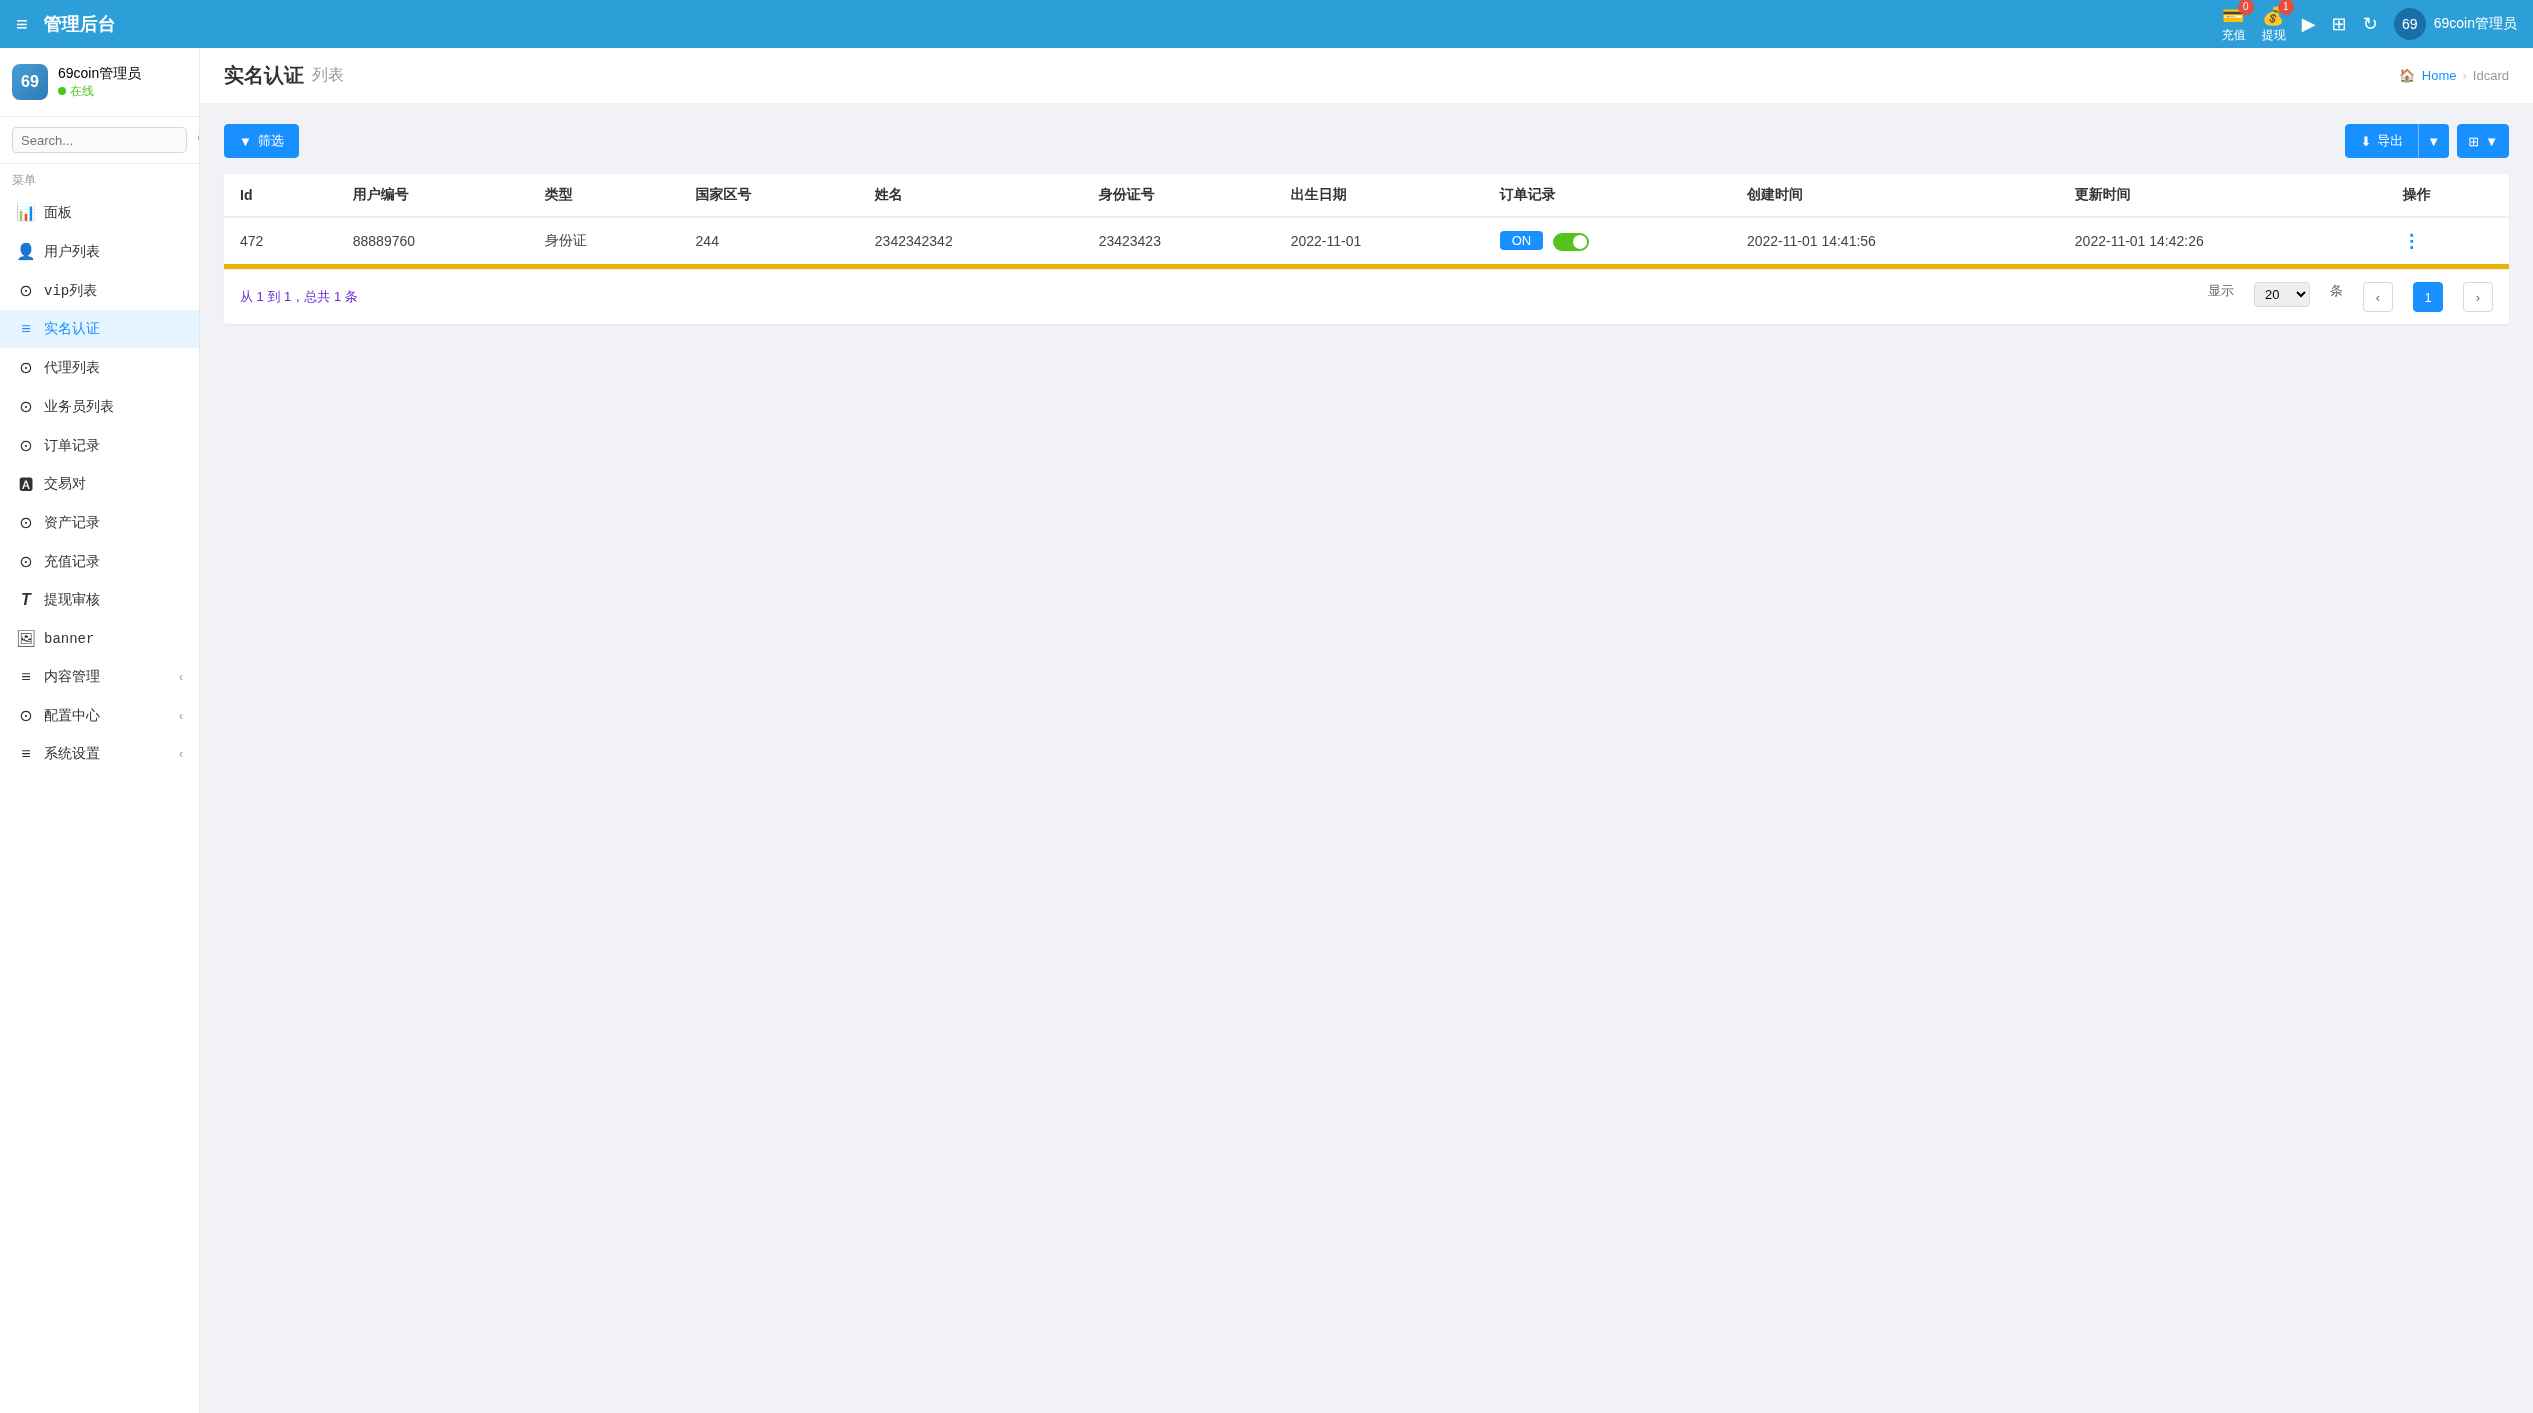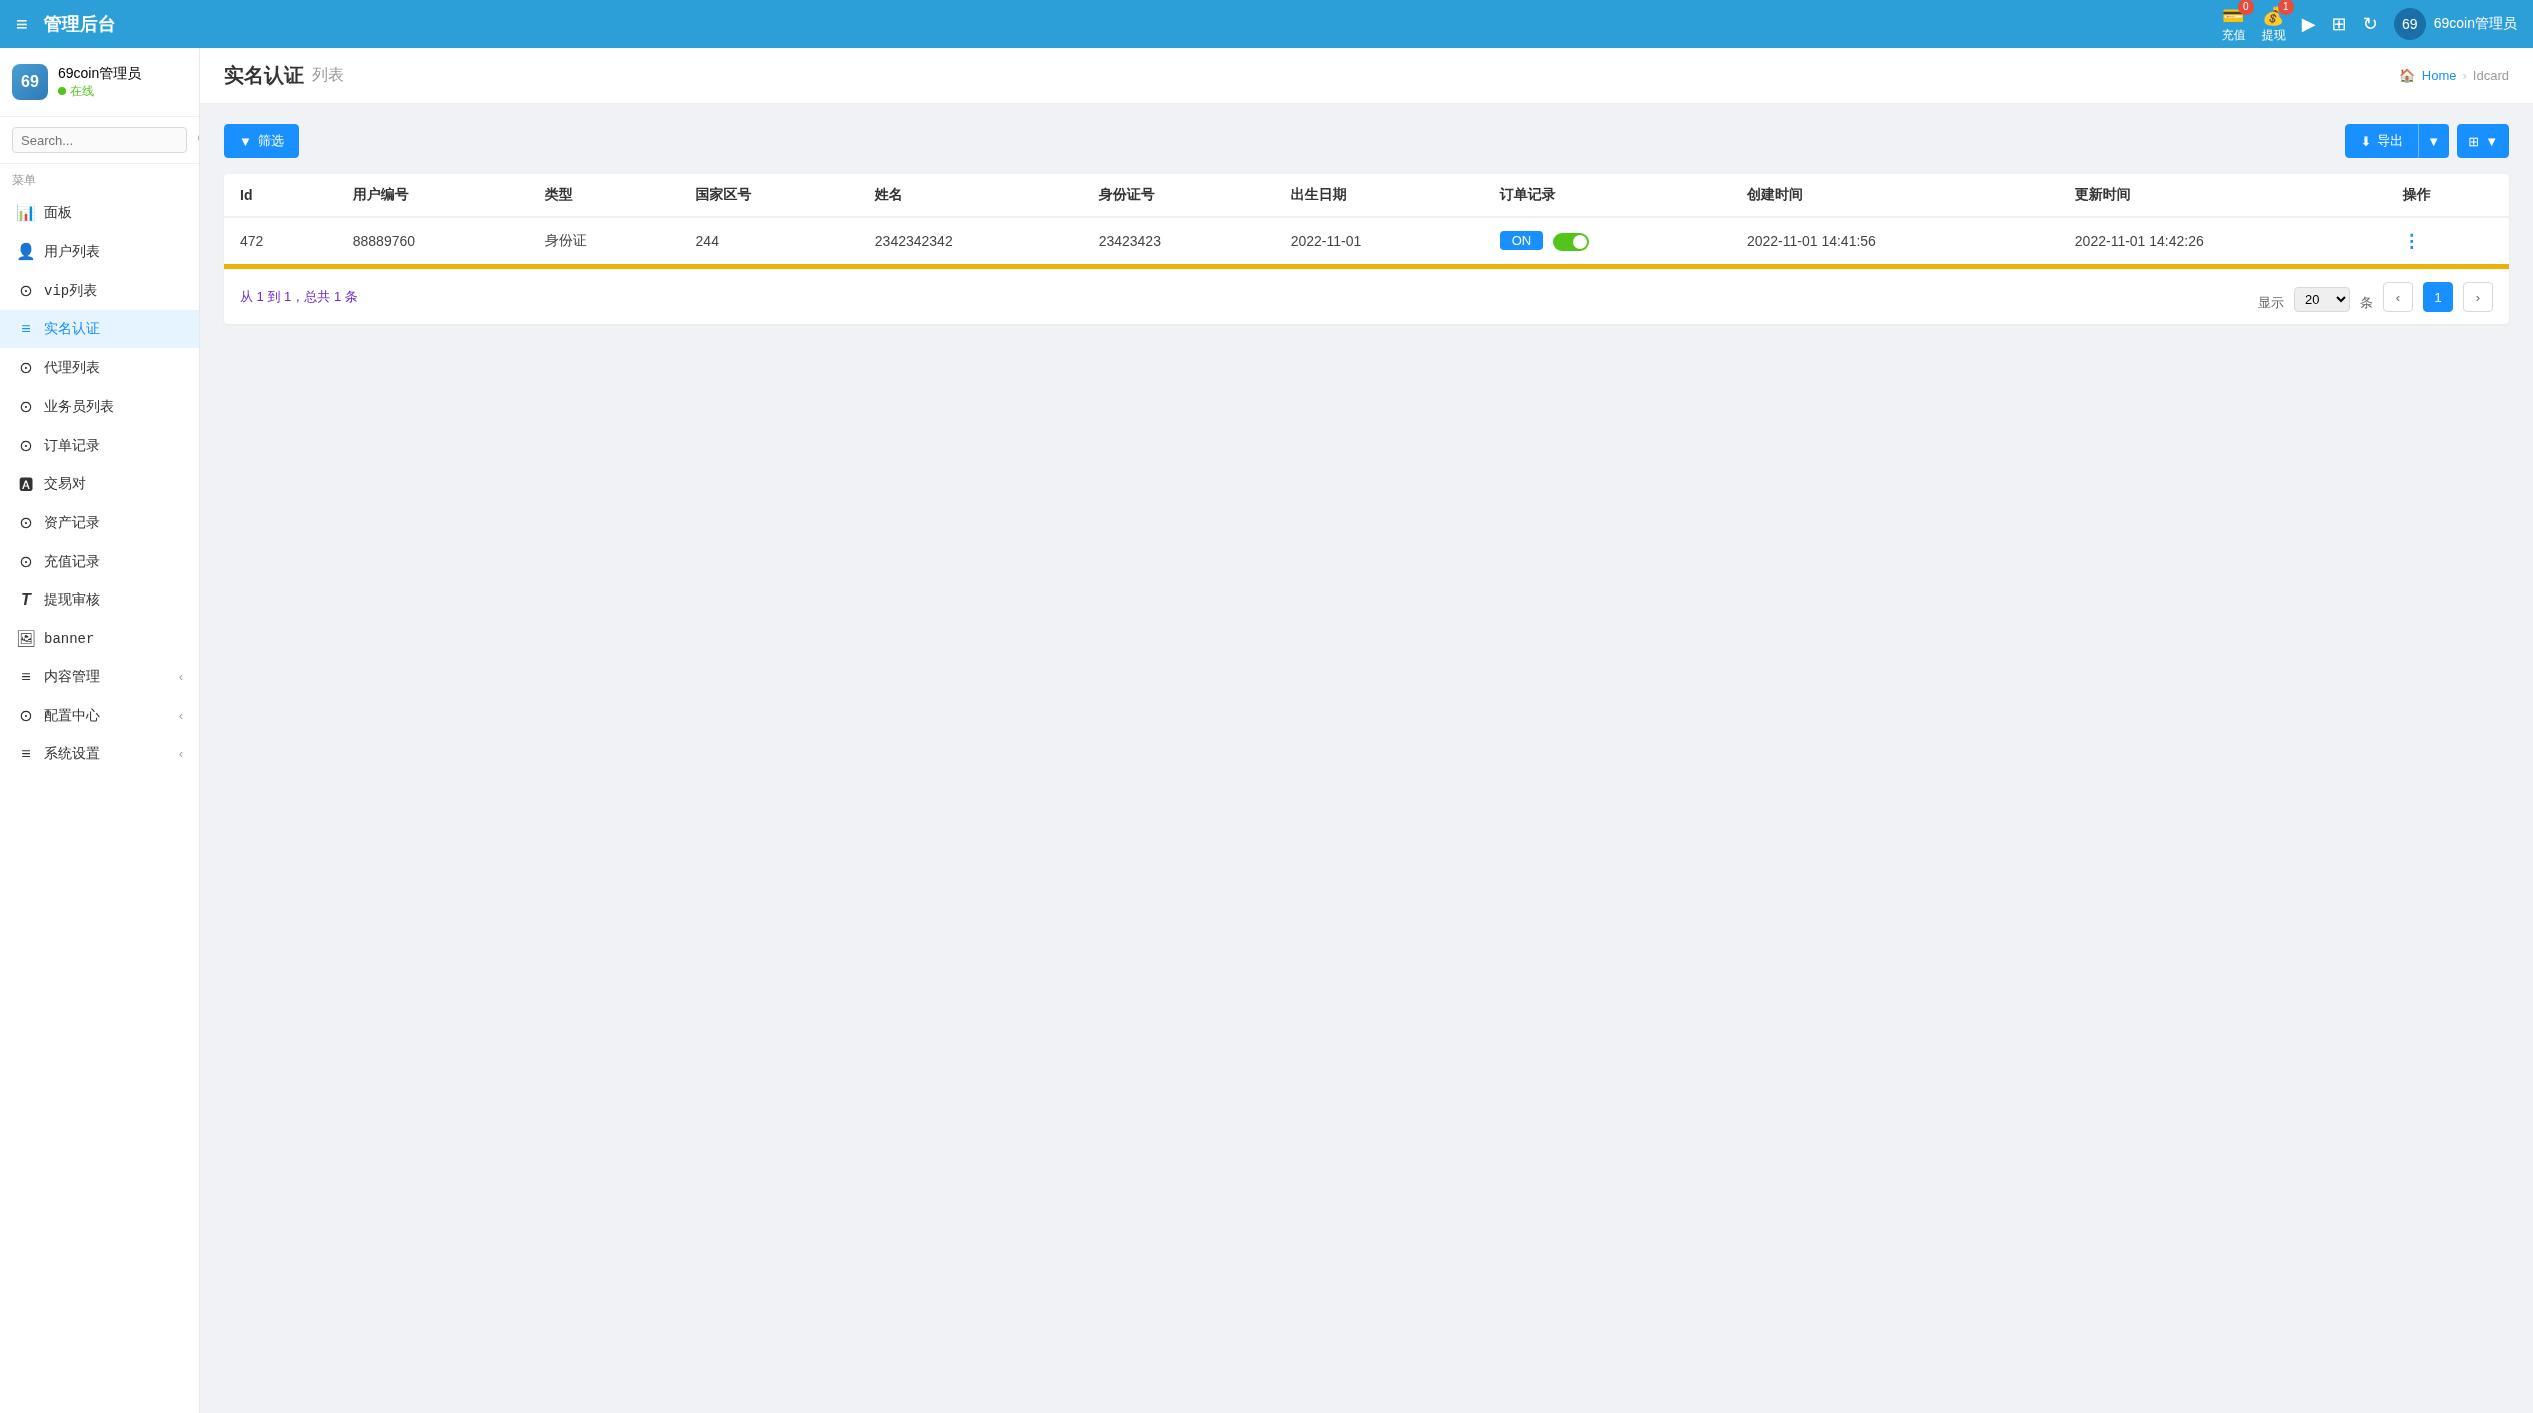--- a/index.html
+++ b/index.html
@@ -158,21 +158,21 @@
     .toggle-slider.on::after { right: 2px; }
 
     .action-btn { color: #1890ff; cursor: pointer; font-size: 18px; font-weight: bold; }
 
     
     .pagination-wrap {
       display: flex; align-items: center; justify-content: space-between;
       padding: 12px 16px; border-top: 1px solid #f0f0f0;
     }
     .pagination-info { font-size: 13px; color: #6d28d9; }
-    .pagination-right { display: flex; align-items: flex-end; gap: 10px; }
+    .pagination-right { display: flex; align-items: flex-start; gap: 20px; }
     .pagination-label { font-size: 13px; color: #666; }
     .page-size-select {
       border: 1px solid #d9d9d9; border-radius: 4px;
       padding: 3px 6px; font-size: 13px; outline: none;
     }
     .page-count-label { font-size: 13px; color: #666; }
     .page-btn {
       width: 30px; height: 30px; display: inline-flex; align-items: center;
       justify-content: center; border: 1px solid #d9d9d9; border-radius: 4px;
       cursor: pointer; font-size: 13px; background: white; color: #666;

